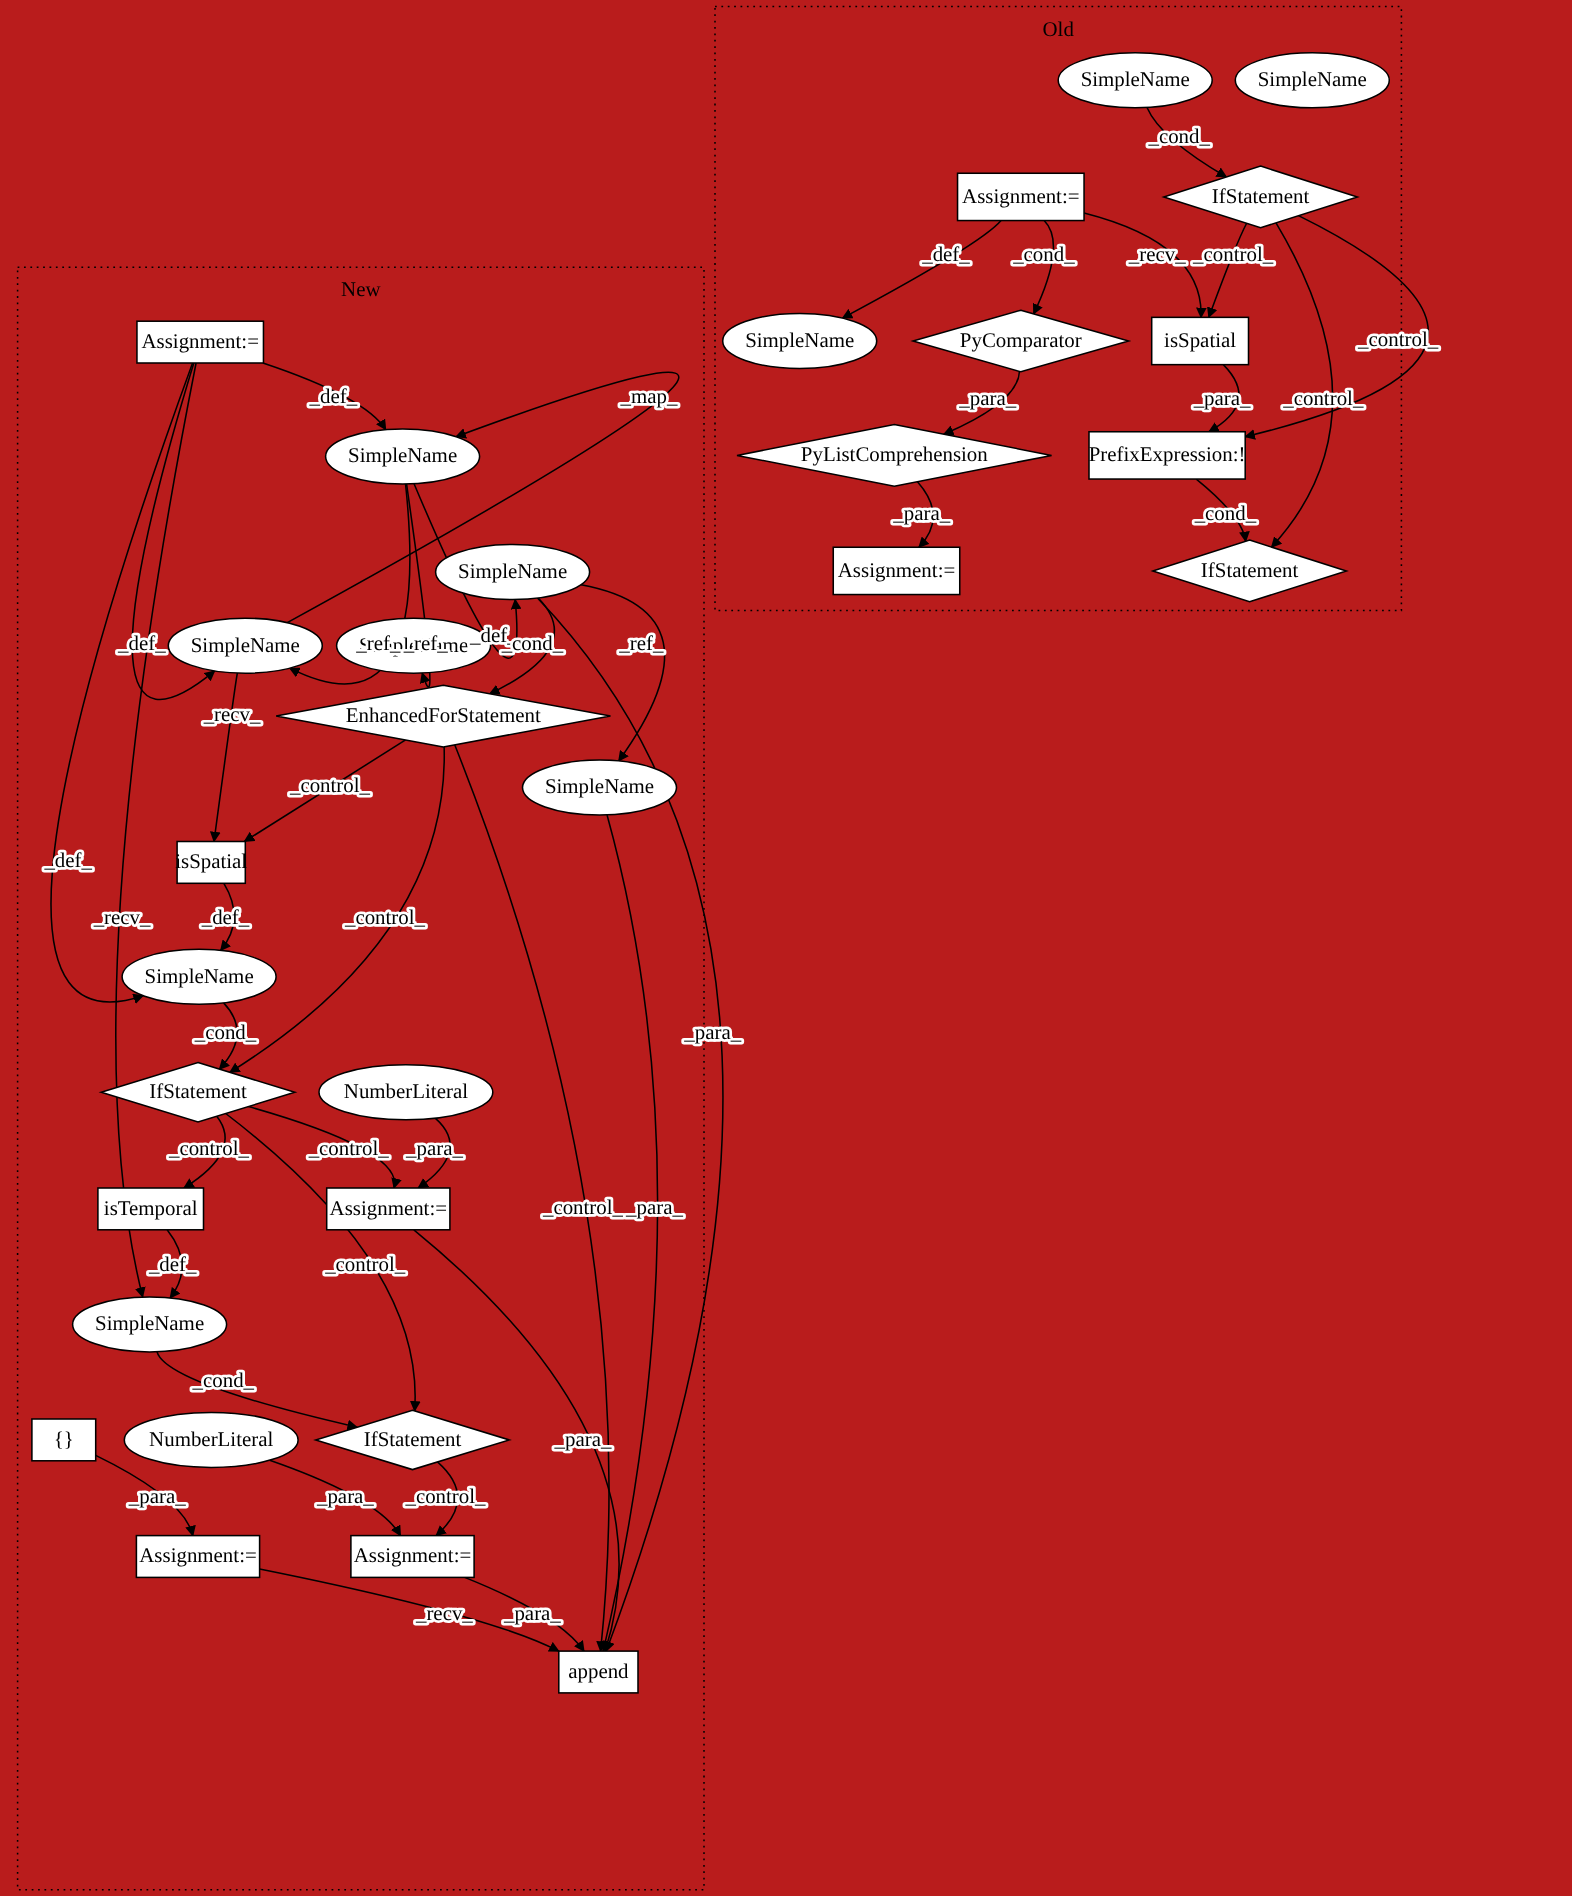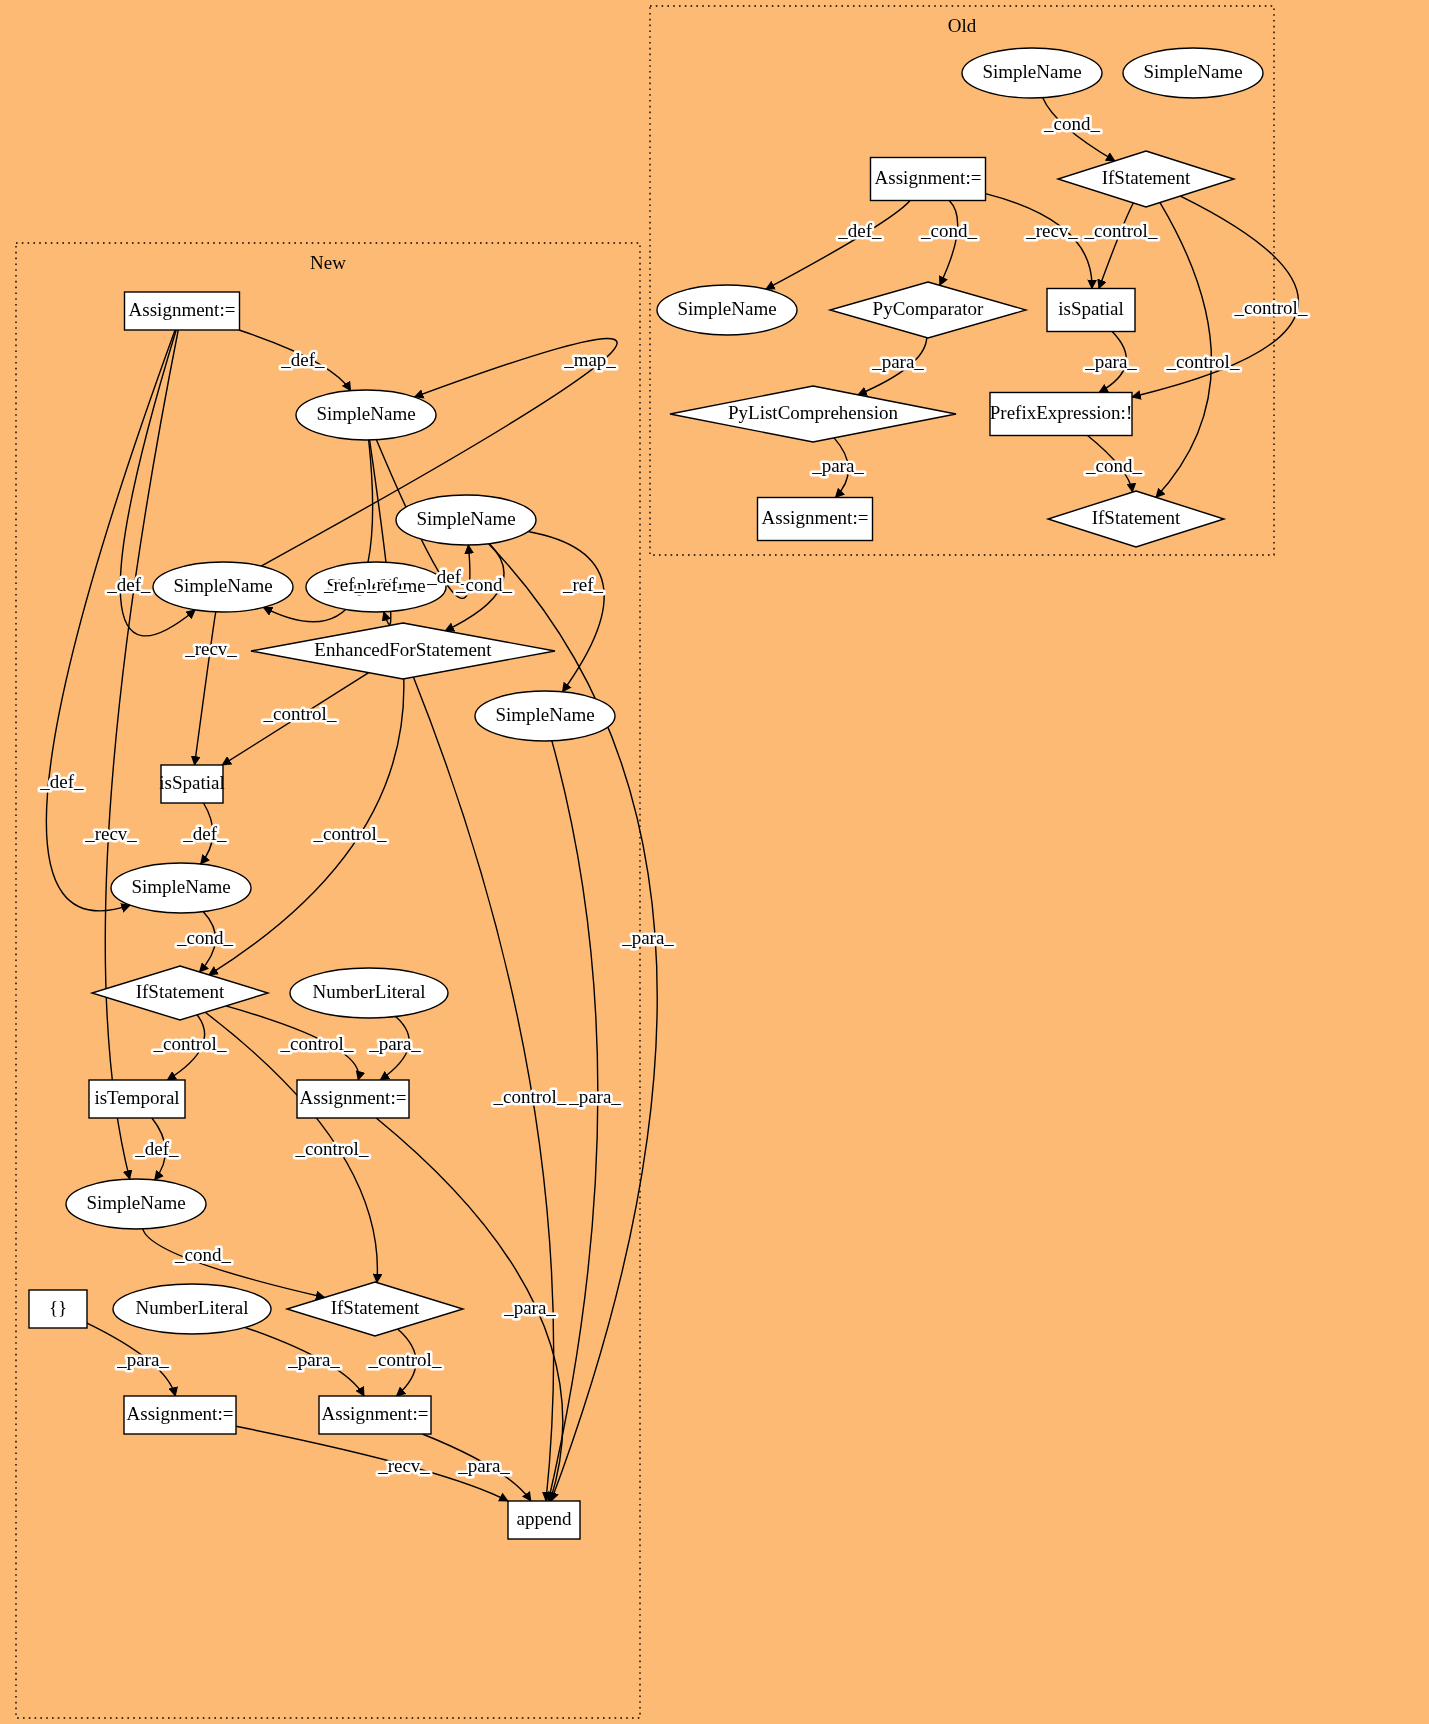--- a/index.html
+++ b/index.html
@@ -1,17 +1,17 @@
 <!DOCTYPE html>
 <html><head>
 <meta charset="utf-8">
 <style>
   html,body{margin:0;padding:0;background:#ffffff;}
   body{font-family:"Liberation Serif","DejaVu Serif",serif;}
-  #canvas{position:relative;width:1429px;height:1724px;background:#fdba74;overflow:hidden;}
+  #canvas{position:relative;width:1429px;height:1724px;background:#b91c1c;overflow:hidden;}
   svg#graph{position:absolute;left:0;top:0;width:1429px;height:1724px;}
   .cluster-label{font-size:19px;fill:#000;text-anchor:middle;dominant-baseline:middle;}
   .node-label{font-size:19px;fill:#000;text-anchor:middle;dominant-baseline:middle;}
   .edge-label{font-size:19px;fill:#000;text-anchor:middle;dominant-baseline:middle;}
   .shape{fill:#ffffff;stroke:#000000;stroke-width:1.4;}
   .edge{fill:none;stroke:#000000;stroke-width:1.4;}
   .cluster{fill:none;stroke:#000000;stroke-width:1.4;stroke-dasharray:1.6 4.2;}
 </style>
 </head>
 <body>

